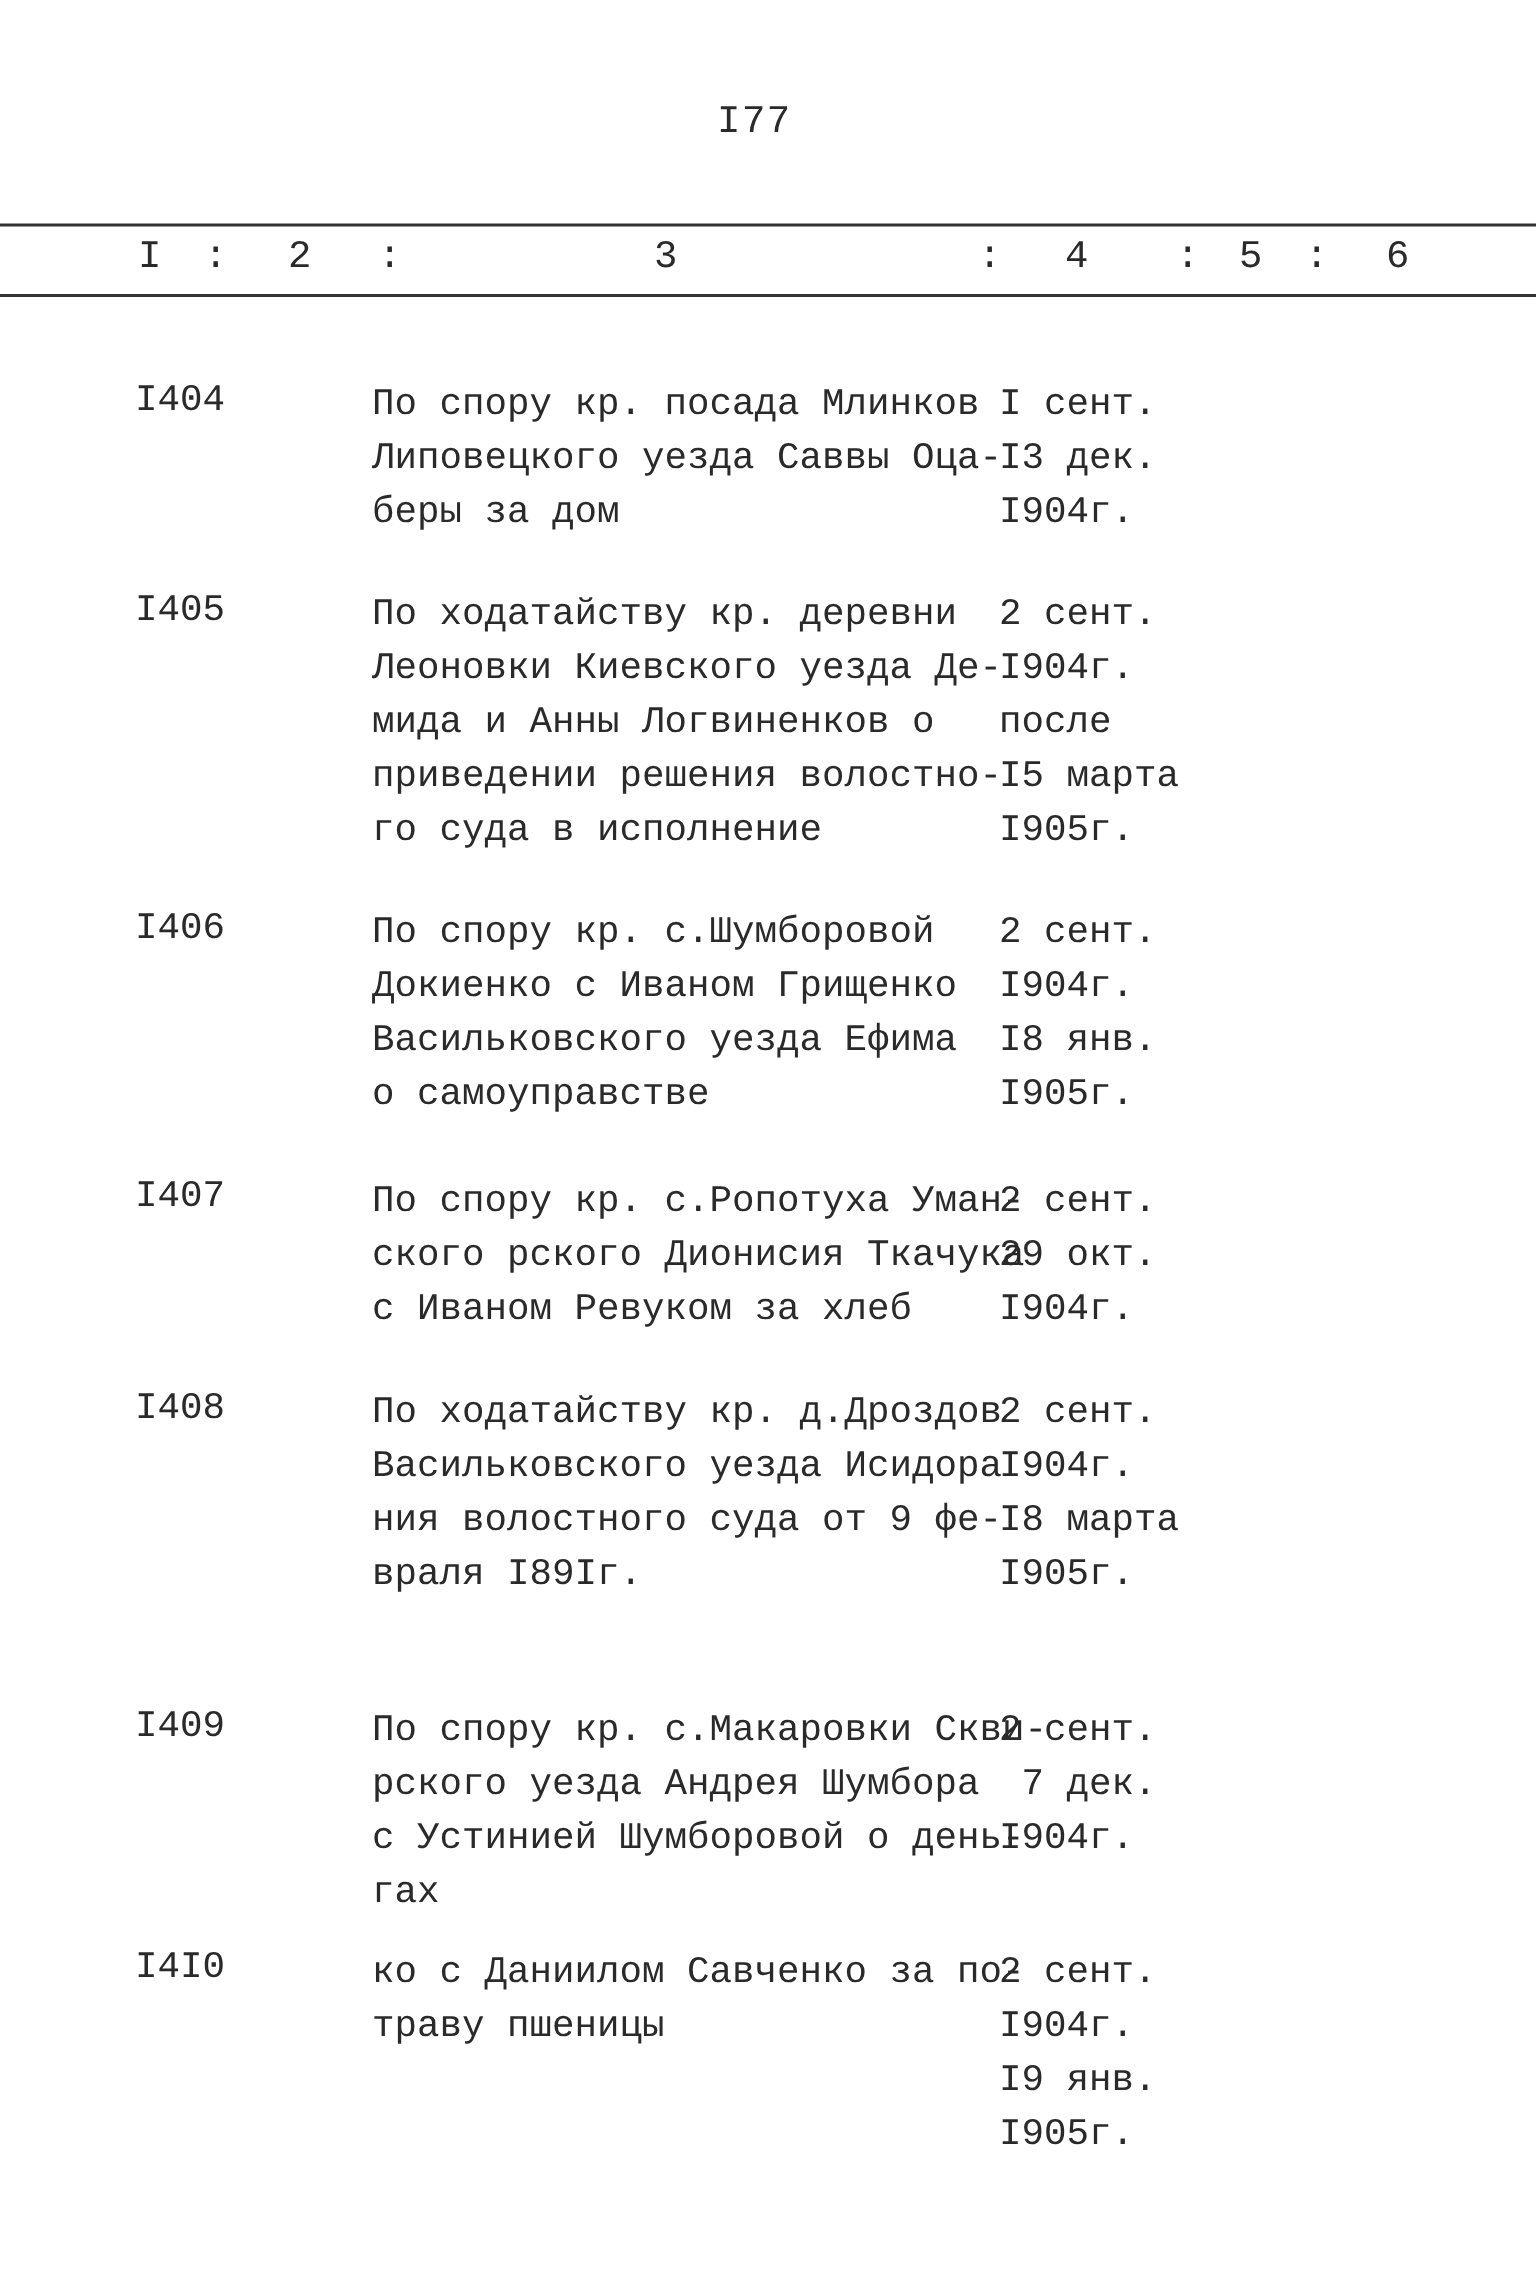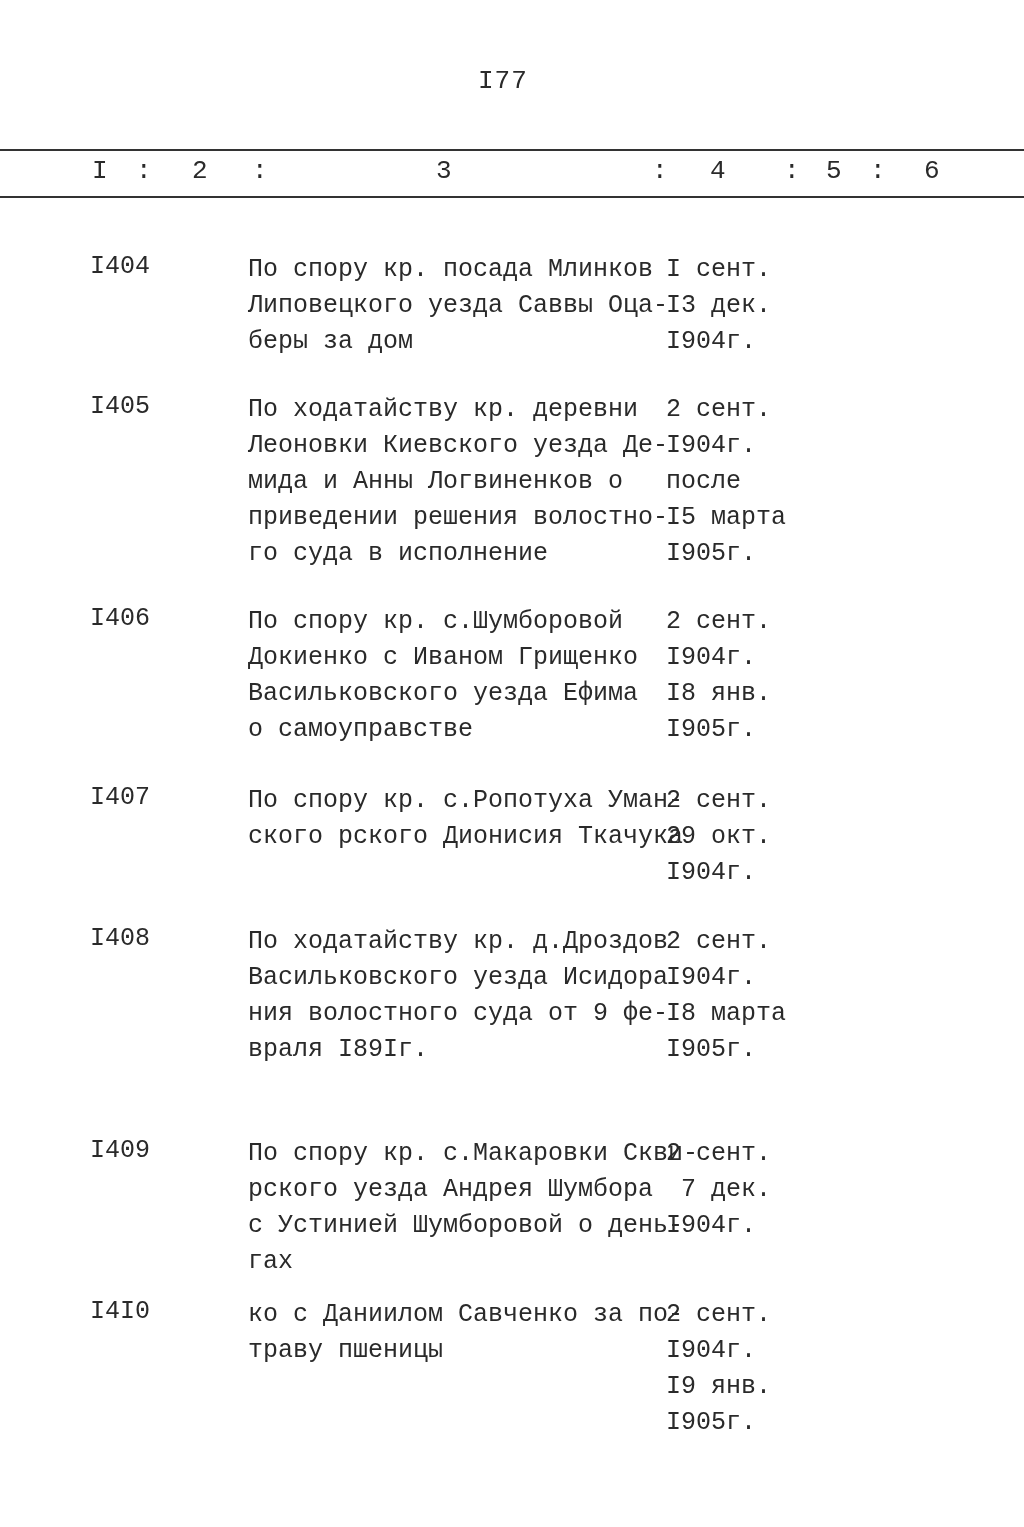--- a/index.html
+++ b/index.html
@@ -70,21 +70,21 @@
         <div class="entry-desc"><span class="line">По ходатайству кр. деревни</span><span class="line">Леоновки Киевского уезда Де-</span><span class="line">мида и Анны Логвиненков о</span><span class="line">приведении решения волостно-</span><span class="line">го суда в исполнение</span></div>
         <div class="entry-dates"><span class="line">2 сент.</span><span class="line">I904г.</span><span class="line">после</span><span class="line">I5 марта</span><span class="line">I905г.</span></div>
       </div>
       <div class="entry" style="top: 604px;">
         <div class="entry-num">I406</div>
         <div class="entry-desc"><span class="line">По спору кр. с.Шумборовой</span><span class="line">Докиенко с Иваном Грищенко</span><span class="line">Васильковского уезда Ефима</span><span class="line">о самоуправстве</span></div>
         <div class="entry-dates"><span class="line">2 сент.</span><span class="line">I904г.</span><span class="line">I8 янв.</span><span class="line">I905г.</span></div>
       </div>
       <div class="entry" style="top: 783px;">
         <div class="entry-num">I407</div>
-        <div class="entry-desc"><span class="line">По спору кр. с.Ропотуха Уман-</span><span class="line">ского рского Дионисия Ткачука</span></div>
+        <div class="entry-desc"><span class="line">По спору кр. с.Ропотуха Уман-</span><span class="line">ского рского Дионисия Ткачука</span><span class="line">с Иваном Ревуком за хлеб</span></div>
         <div class="entry-dates"><span class="line">2 сент.</span><span class="line">29 окт.</span><span class="line">I904г.</span></div>
       </div>
       <div class="entry" style="top: 924px;">
         <div class="entry-num">I408</div>
         <div class="entry-desc"><span class="line">По ходатайству кр. д.Дроздов</span><span class="line">Васильковского уезда Исидора</span><span class="line">ния волостного суда от 9 фе-</span><span class="line">враля I89Iг.</span></div>
         <div class="entry-dates"><span class="line">2 сент.</span><span class="line">I904г.</span><span class="line">I8 марта</span><span class="line">I905г.</span></div>
       </div>
       <div class="entry" style="top: 1136px;">
         <div class="entry-num">I409</div>
         <div class="entry-desc"><span class="line">По спору кр. с.Макаровки Скви-</span><span class="line">рского уезда Андрея Шумбора</span><span class="line">с Устинией Шумборовой о день-</span><span class="line">гах</span></div>

